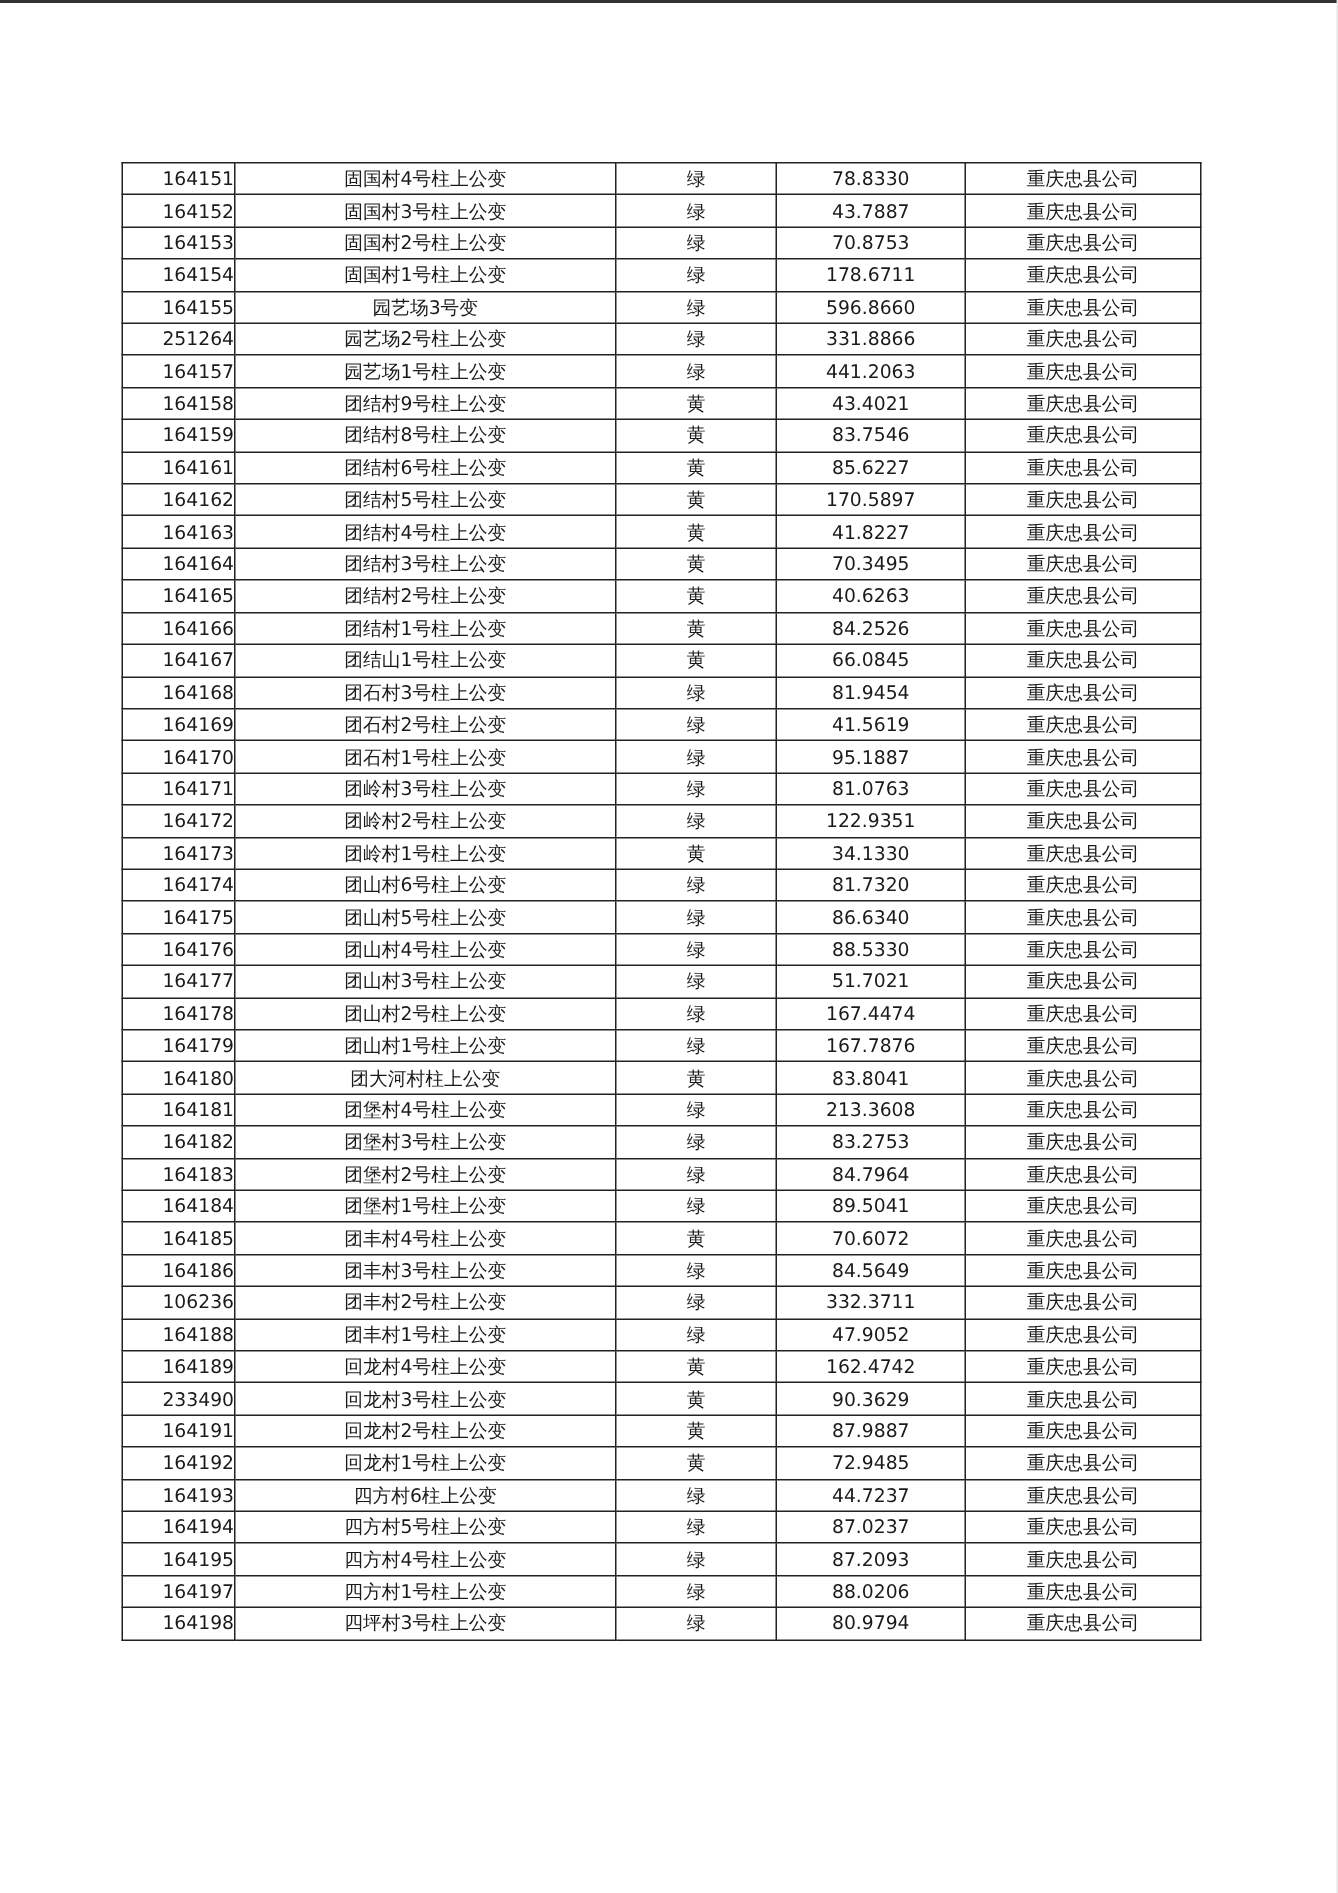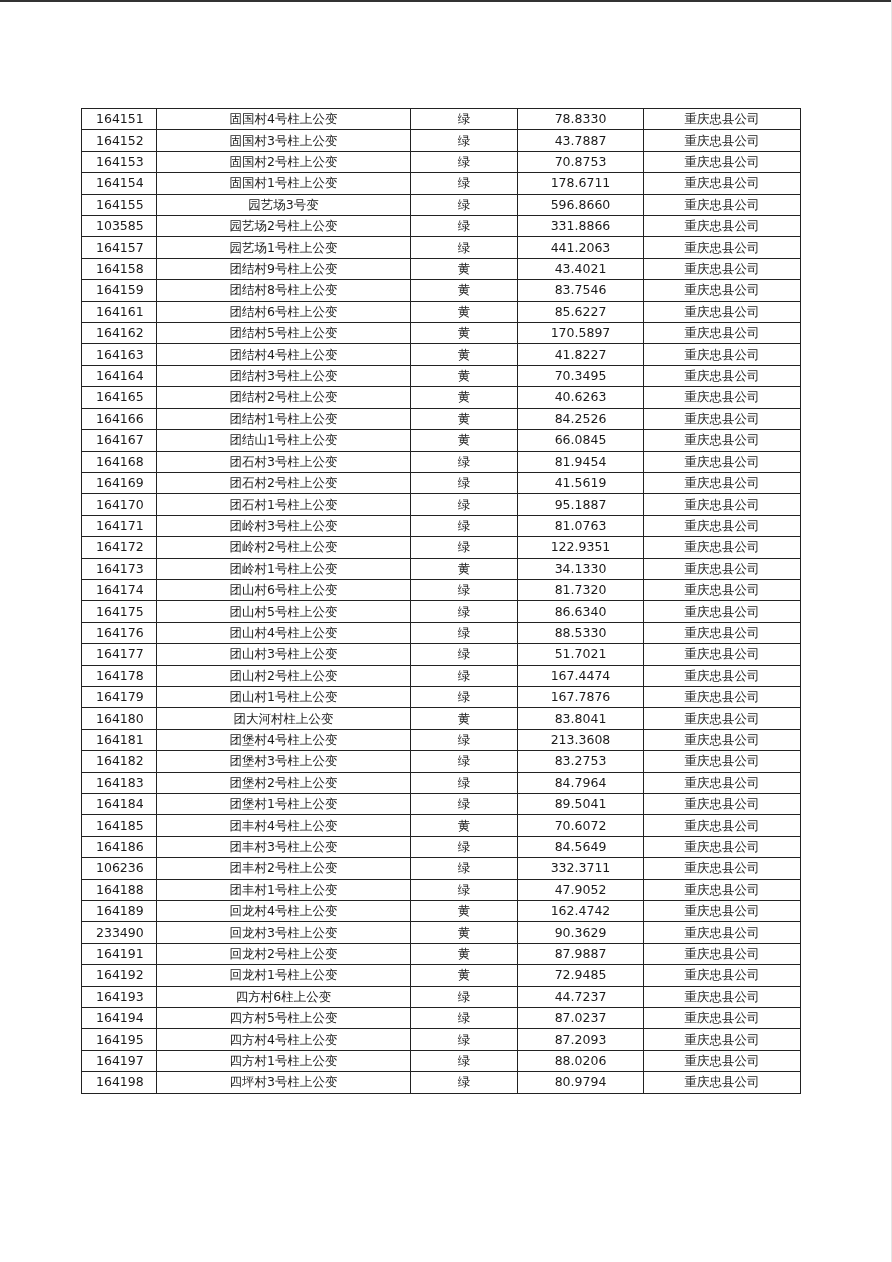--- a/index.html
+++ b/index.html
@@ -4,21 +4,21 @@
 <style>
   html, body { margin: 0; padding: 0; background: #ffffff; }
   body { width: 892px; height: 1262px; position: relative; overflow: hidden;
          font-family: "DejaVu Sans", "Liberation Sans", sans-serif; color: #1a1a1a; }
   .top-rule { position: absolute; left: 0; top: 0; width: 892px; height: 2px; background: #333; }
   .right-edge { position: absolute; right: 0; top: 0; width: 1px; height: 1262px; background: #e6e6e6; }
   table.sheet { position: absolute; left: 81px; top: 108px; border-collapse: collapse;
                 table-layout: fixed; width: 719px; }
   table.sheet td { border: 1px solid #222; height: 20.42px; padding: 0; text-align: center;
                    font-size: 12.5px; line-height: 20px; white-space: nowrap; overflow: hidden; }
-  table.sheet td.c-id { text-align: left; padding-left: 14px; }
+  table.sheet td.c-id { text-align: right; padding-left: 14px; }
   col.w1 { width: 75px; } col.w2 { width: 254px; } col.w3 { width: 107px; }
   col.w4 { width: 126px; } col.w5 { width: 157px; }
 </style>
 </head>
 <body>
 
 <div class="top-rule"></div>
 <div class="right-edge"></div>
 
 <table class="sheet">
@@ -59,21 +59,21 @@
         <td>重庆忠县公司</td>
       </tr>
       <tr>
         <td class="c-id">164155</td>
         <td>园艺场3号变</td>
         <td>绿</td>
         <td>596.8660</td>
         <td>重庆忠县公司</td>
       </tr>
       <tr>
-        <td class="c-id">103585</td>
+        <td class="c-id">251264</td>
         <td>园艺场2号柱上公变</td>
         <td>绿</td>
         <td>331.8866</td>
         <td>重庆忠县公司</td>
       </tr>
       <tr>
         <td class="c-id">164157</td>
         <td>园艺场1号柱上公变</td>
         <td>绿</td>
         <td>441.2063</td>

